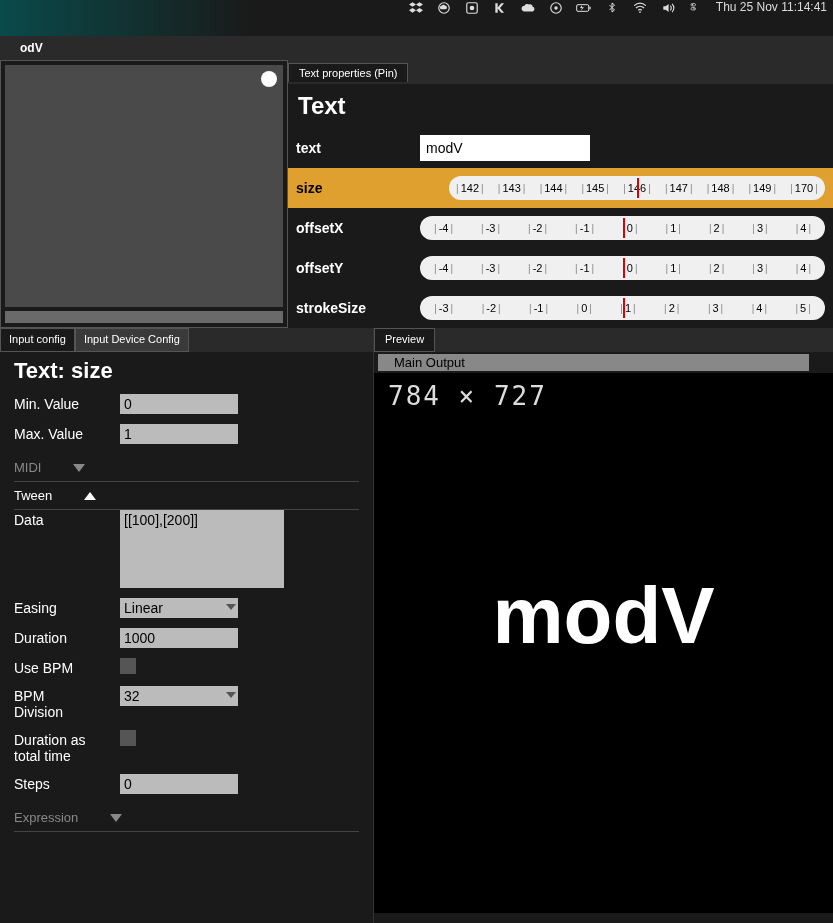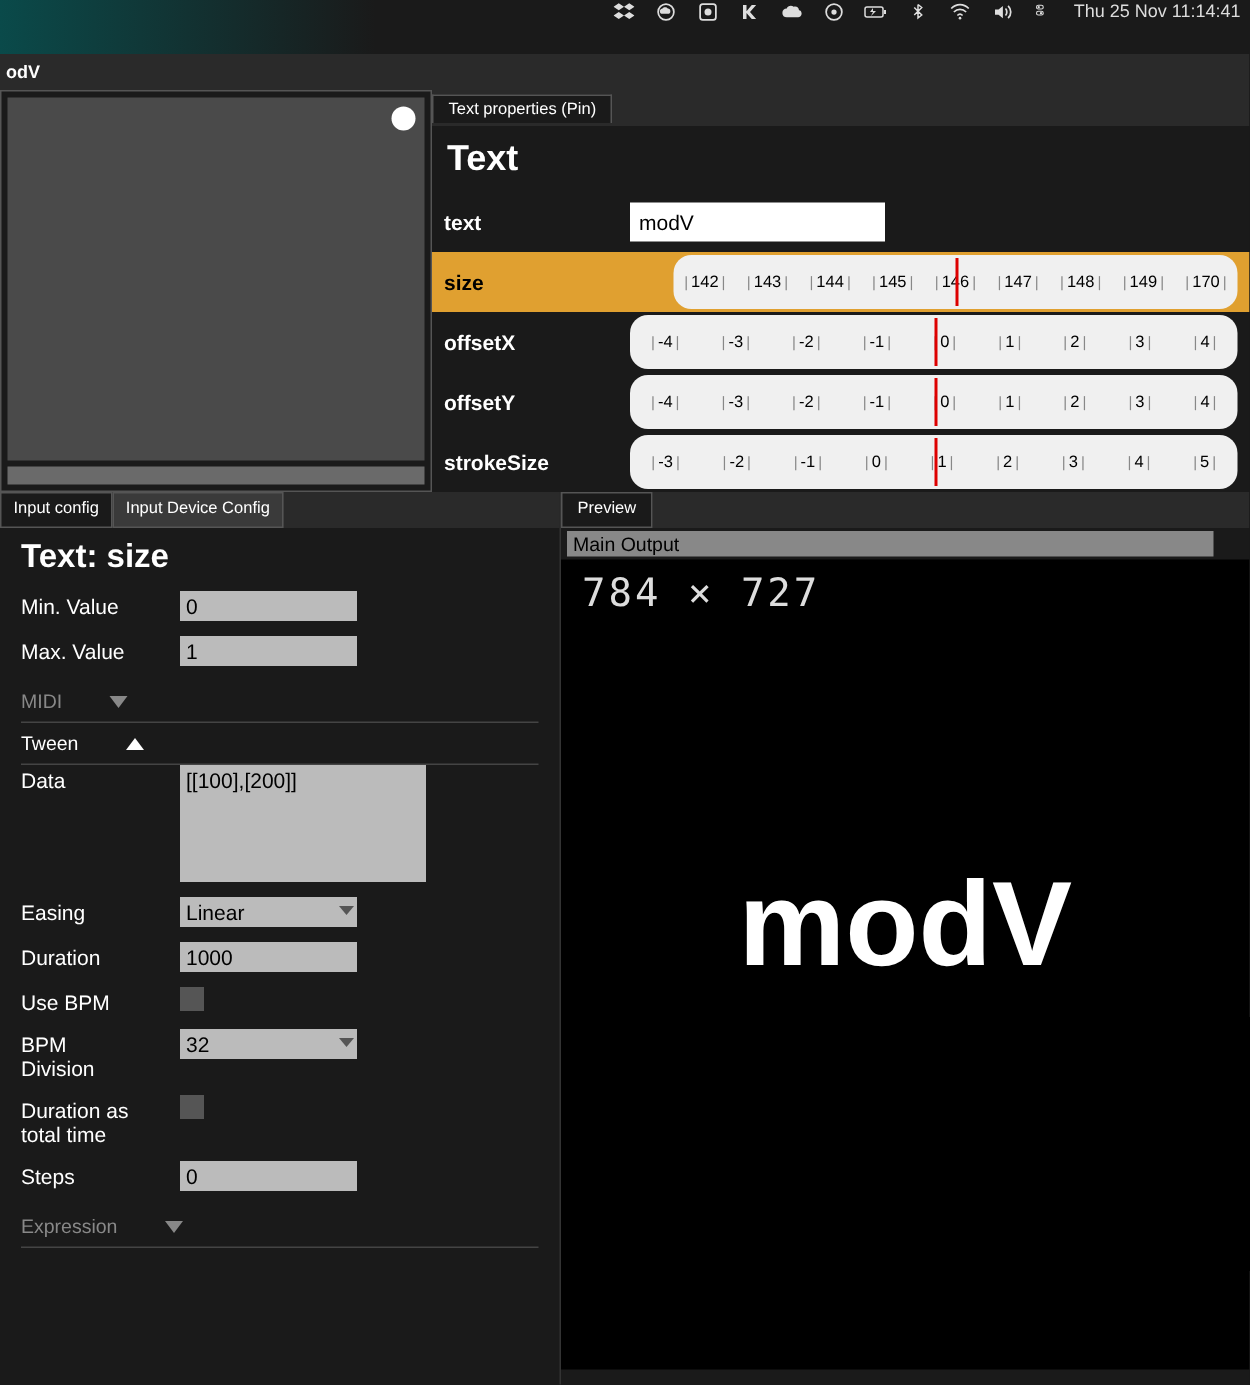--- a/index.html
+++ b/index.html
@@ -1,34 +1,34 @@
 <!DOCTYPE html>
 <html><head>
 <meta charset="utf-8">
 <style>
 * { margin:0; padding:0; box-sizing:border-box; font-family:-apple-system,BlinkMacSystemFont,sans-serif; }
 body { background:#1a1a1a; color:#fff; width:833px; height:923px; overflow:hidden; font-size:13px; }
 .menubar { height:36px; background:linear-gradient(90deg,#0a4a4a 0%,#1a1a1a 30%); display:flex; justify-content:flex-end; padding:0 6px; gap:12px; color:#ddd; font-size:12px; }
 .menubar .mi { width:16px; height:16px; display:flex; align-items:center; justify-content:center; }
-.titlebar { height:24px; background:#2a2a2a; display:flex; align-items:center; padding:0 4px; font-size:12px; font-weight:600; }
+.titlebar { height:24px; background:#2a2a2a; display:flex; align-items:center; padding:0 20px; font-size:12px; font-weight:600; }
 .row1 { display:flex; height:268px; }
 .previewbox { width:288px; background:#1a1a1a; border:1px solid #555; display:flex; flex-direction:column; }
 .previewbox .inner { flex:1; background:#4a4a4a; margin:4px; position:relative; }
 .previewbox .dot { position:absolute; top:6px; right:6px; width:16px; height:16px; background:#fff; border-radius:50%; }
 .previewbox .bar { height:12px; background:#6a6a6a; margin:0 4px 4px 4px; }
 .props { flex:1; background:#1a1a1a; display:flex; flex-direction:column; }
 .tabbar { height:24px; background:#2a2a2a; display:flex; align-items:center; }
 .tab { padding:3px 10px; background:#3a3a3a; font-size:11px; border:1px solid #555; }
 .tab.active { background:#1a1a1a; border-bottom:none; }
 .props .heading { font-size:24px; font-weight:600; padding:8px 10px; }
 .proprow { display:flex; align-items:center; height:40px; padding:0 8px; gap:12px; }
 .proprow.sel { background:#e0a030; color:#000;gap:41px; }
 .proprow .lbl { width:112px; font-weight:600; font-size:14px; }
 .proprow input[type=text] { background:#fff; color:#000; border:none; height:26px; width:170px; padding:0 6px; font-size:14px; }
-.slider { flex:1; height:36px; background:#f0f0f0; border-radius:12px; position:relative; display:flex; align-items:center; overflow:hidden; color:#000; }
+.slider { flex:1; height:24px; background:#f0f0f0; border-radius:12px; position:relative; display:flex; align-items:center; overflow:hidden; color:#000; }
 .slider .ticks { display:flex; flex:1; font-size:11px; justify-content:space-around; align-items:center; }
 .slider .ticks span { position:relative; padding:0 2px; }
 .slider .ticks span::before { content:"|"; color:#888; margin-right:2px; font-size:10px; }
 .slider .ticks span::after { content:"|"; color:#888; margin-left:2px; font-size:10px; }
 .slider .cursor { position:absolute; top:2px; bottom:2px; width:2px; background:#d00; left:50%; }
 .row2 { display:flex; height:607px; }
 .leftpanel { width:374px; background:#1a1a1a; border-right:1px solid #333; }
 .leftpanel .tabs { height:24px; background:#2a2a2a; display:flex; }
 .leftpanel .tabs .t { padding:4px 8px; font-size:11px; border:1px solid #555; background:#3a3a3a; }
 .leftpanel .tabs .t.active { background:#1a1a1a; }
@@ -43,21 +43,21 @@
 .formrow .selwrap { position:relative; display:inline-block; }
 .formrow .selwrap::after { content:""; position:absolute; right:2px; top:6px; border-left:5px solid transparent; border-right:5px solid transparent; border-top:6px solid #555; pointer-events:none; }
 .formrow .selwrap.big select { width:118px; background:#bbb; }
 .collapser { display:flex; align-items:center; gap:12px; padding:6px 0; border-bottom:1px solid #444; cursor:pointer; color:#888; }
 .collapser.open { color:#fff; }
 .collapser .tri { width:0; height:0; border-left:6px solid transparent; border-right:6px solid transparent; border-top:8px solid #888; margin-left:20px; }
 .collapser.open .tri { border-top:none; border-bottom:8px solid #fff; }
 .rightpanel { flex:1; background:#1a1a1a; }
 .rightpanel .ptabs { height:24px; background:#2a2a2a; display:flex; }
 .rightpanel .ptabs .t { padding:4px 10px; font-size:11px; border:1px solid #555; background:#1a1a1a; }
-.rightpanel .outlabel { background:#888; color:#000; font-size:13px; padding:1px 4px; margin:2px 24px 2px 4px; }
+.rightpanel .outlabel { background:#888; color:#000; font-size:13px; padding:1px 16px; margin:2px 24px 2px 4px; }
 .rightpanel .canvas { position:relative; height:540px; background:#000; }
 .rightpanel .dim { position:absolute; top:8px; left:14px; font-family:monospace; font-size:26px; letter-spacing:2px; color:#ddd; }
 .rightpanel .bigtext { position:absolute; top:45%; left:50%; transform:translate(-50%,-50%); font-size:80px; font-weight:700; color:#fff; }
 svg { fill:#ddd; }
 </style>
 </head>
 <body>
 
 <div class="menubar">
   <span class="mi">

